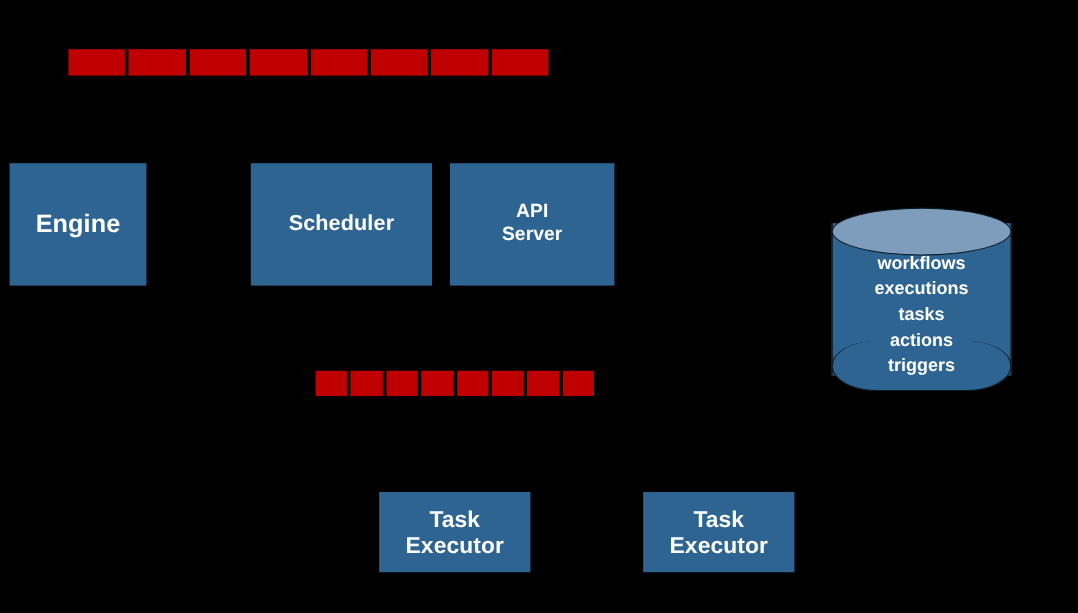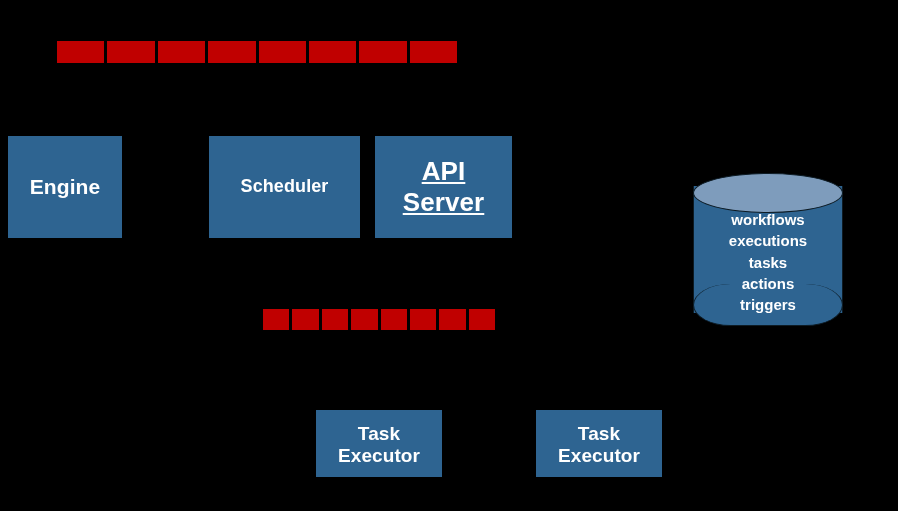--- a/index.html
+++ b/index.html
@@ -113,21 +113,21 @@
       <div class="seg" style="background: rgb(192, 0, 0);"></div>
       <div class="seg" style="background: rgb(192, 0, 0);"></div>
       <div class="seg" style="background: rgb(192, 0, 0);"></div>
       <div class="seg" style="background: rgb(192, 0, 0);"></div>
     </div>
 
   <div class="node" id="node-engine" style="left:8px; top:136px; width:114px; height:102px; font-size:21px;">Engine</div>
 
   <div class="node" id="node-scheduler" style="left:209px; top:136px; width:151px; height:102px; font-size:18px;">Scheduler</div>
 
-  <div class="node" id="node-api-server" style="left:375px; top:136px; width:137px; height:102px; font-size:26px;text-decoration:underline;">API
+  <div class="node" id="node-api-server" style="left:375px; top:136px; width:137px; height:102px; font-size:16px;">API
 Server</div>
 
   <div class="cylinder" id="datastore" style="left:693px; top:173px; width:150px; height:153px;">
     <div class="cyl-body"></div>
     <div class="cyl-bottom"></div>
     <div class="cyl-top"></div>
     <div class="cyl-label">workflows
 executions
 tasks
 actions

